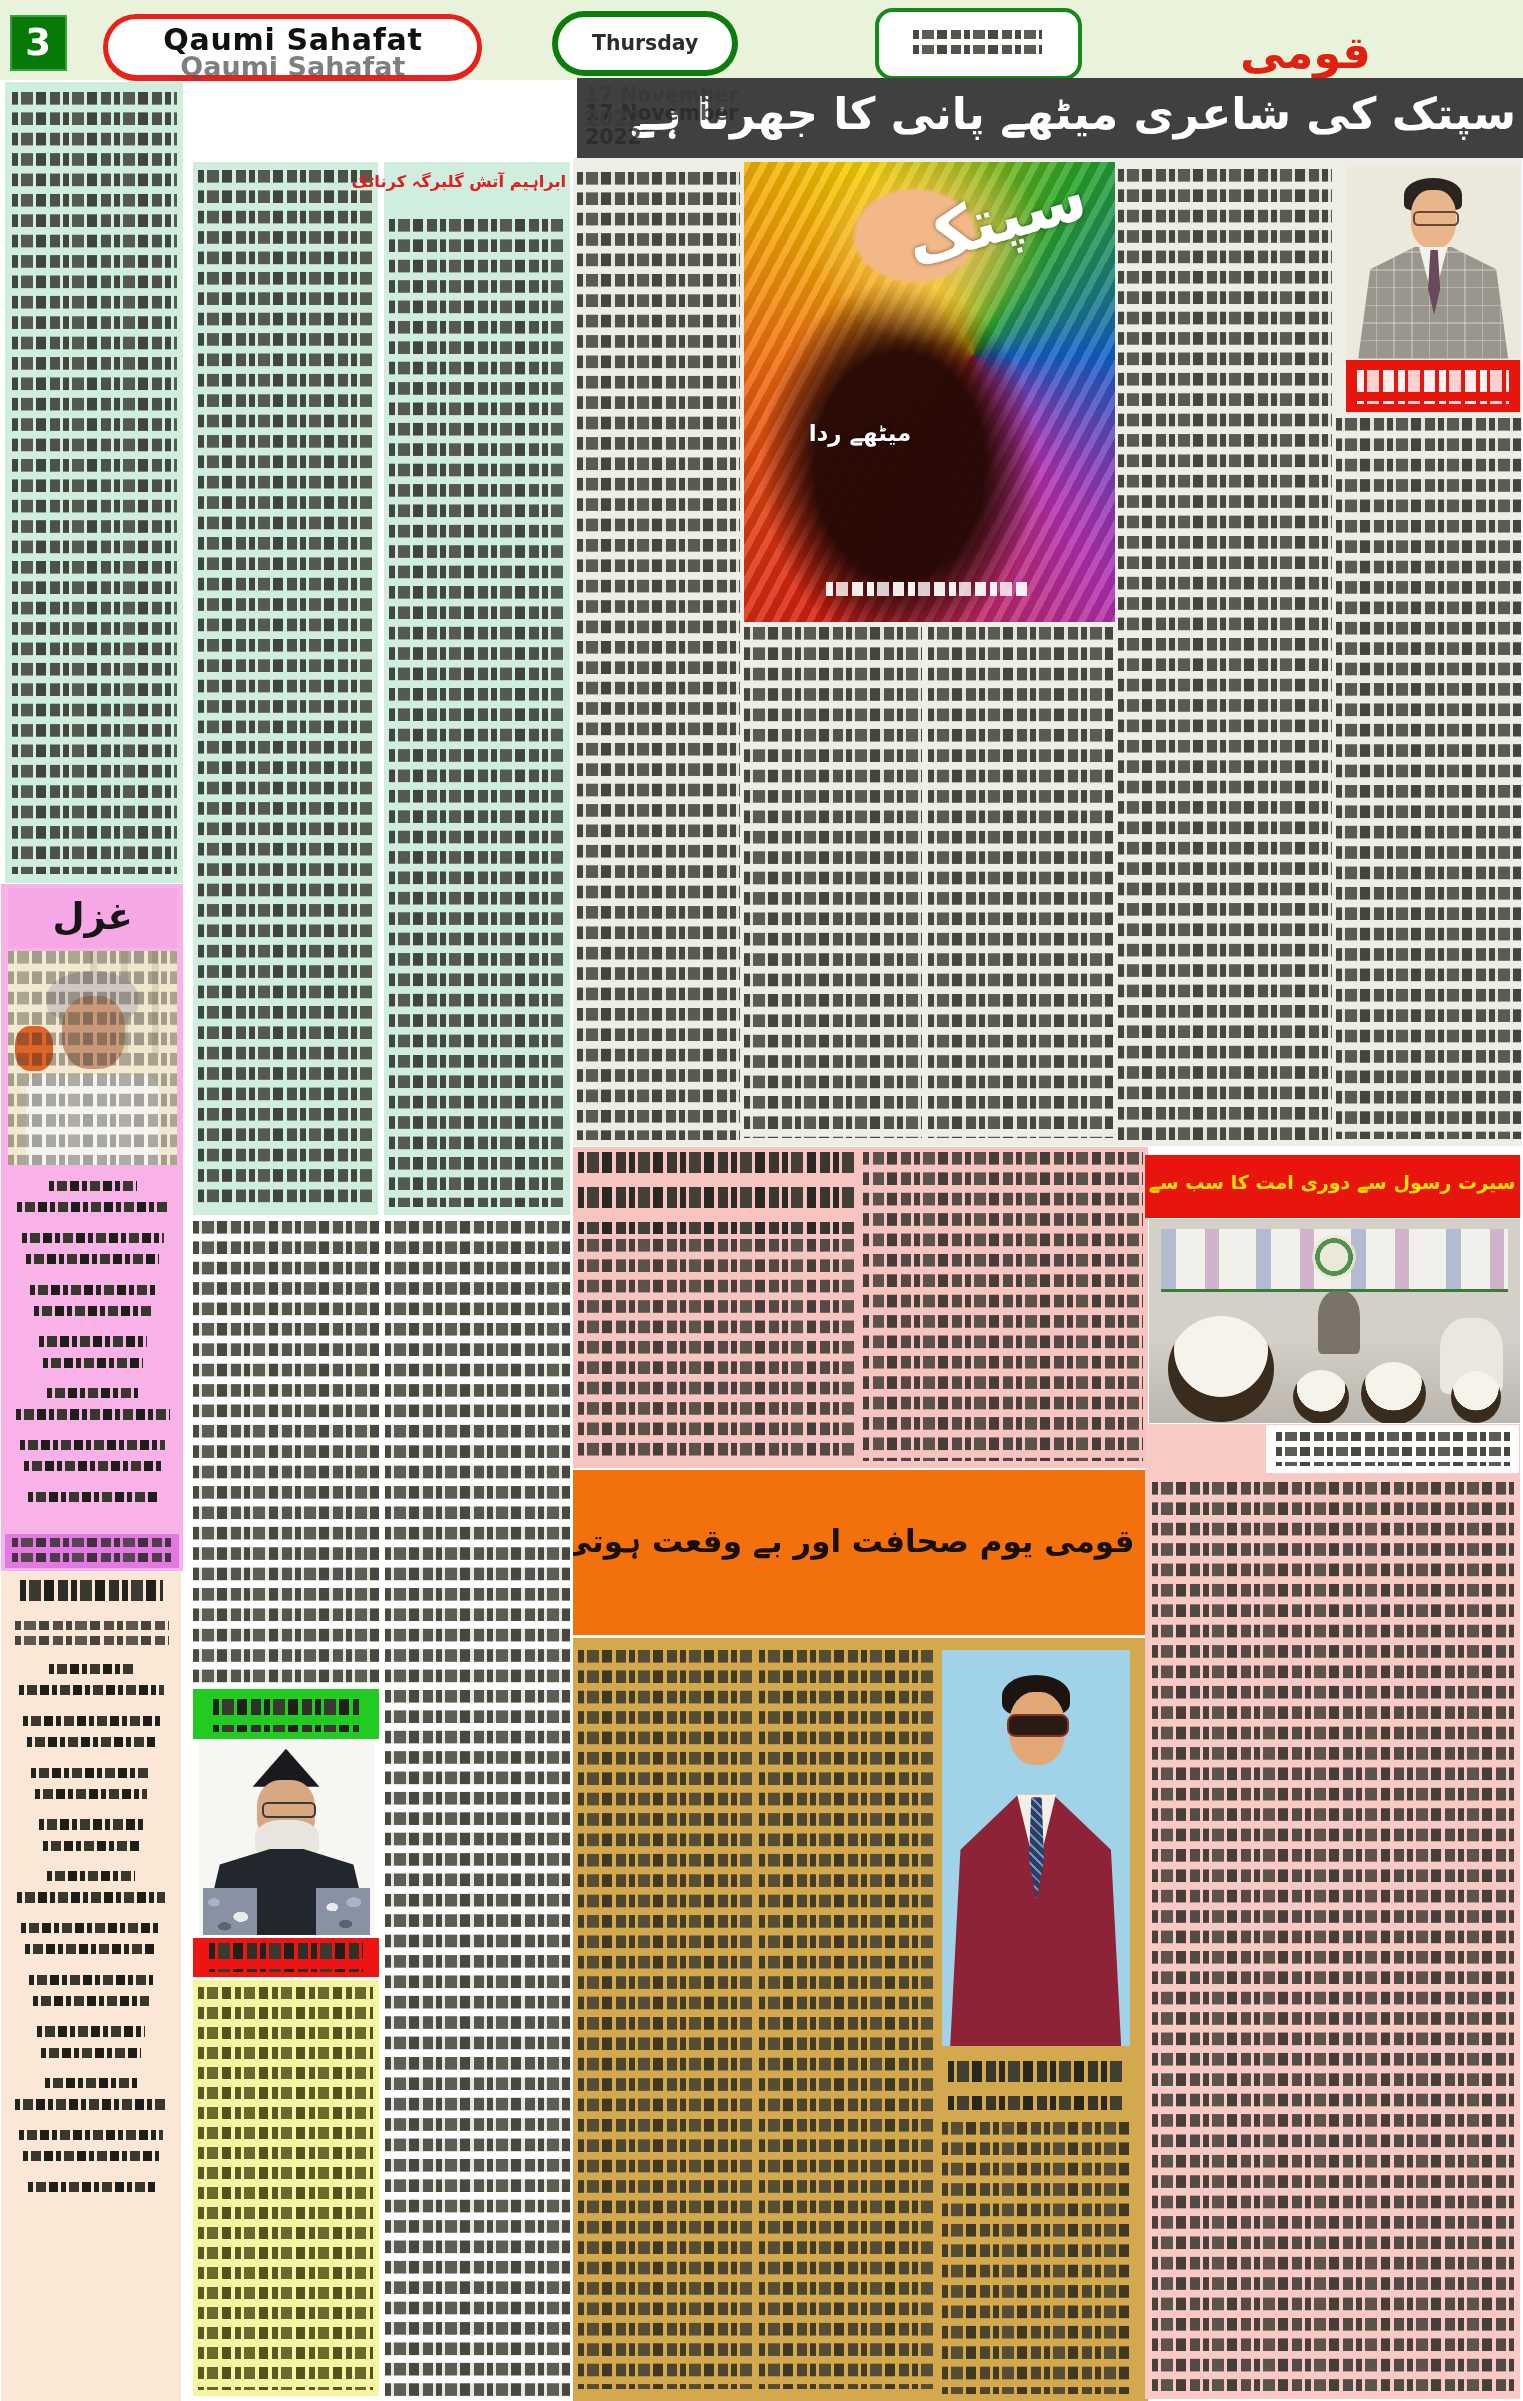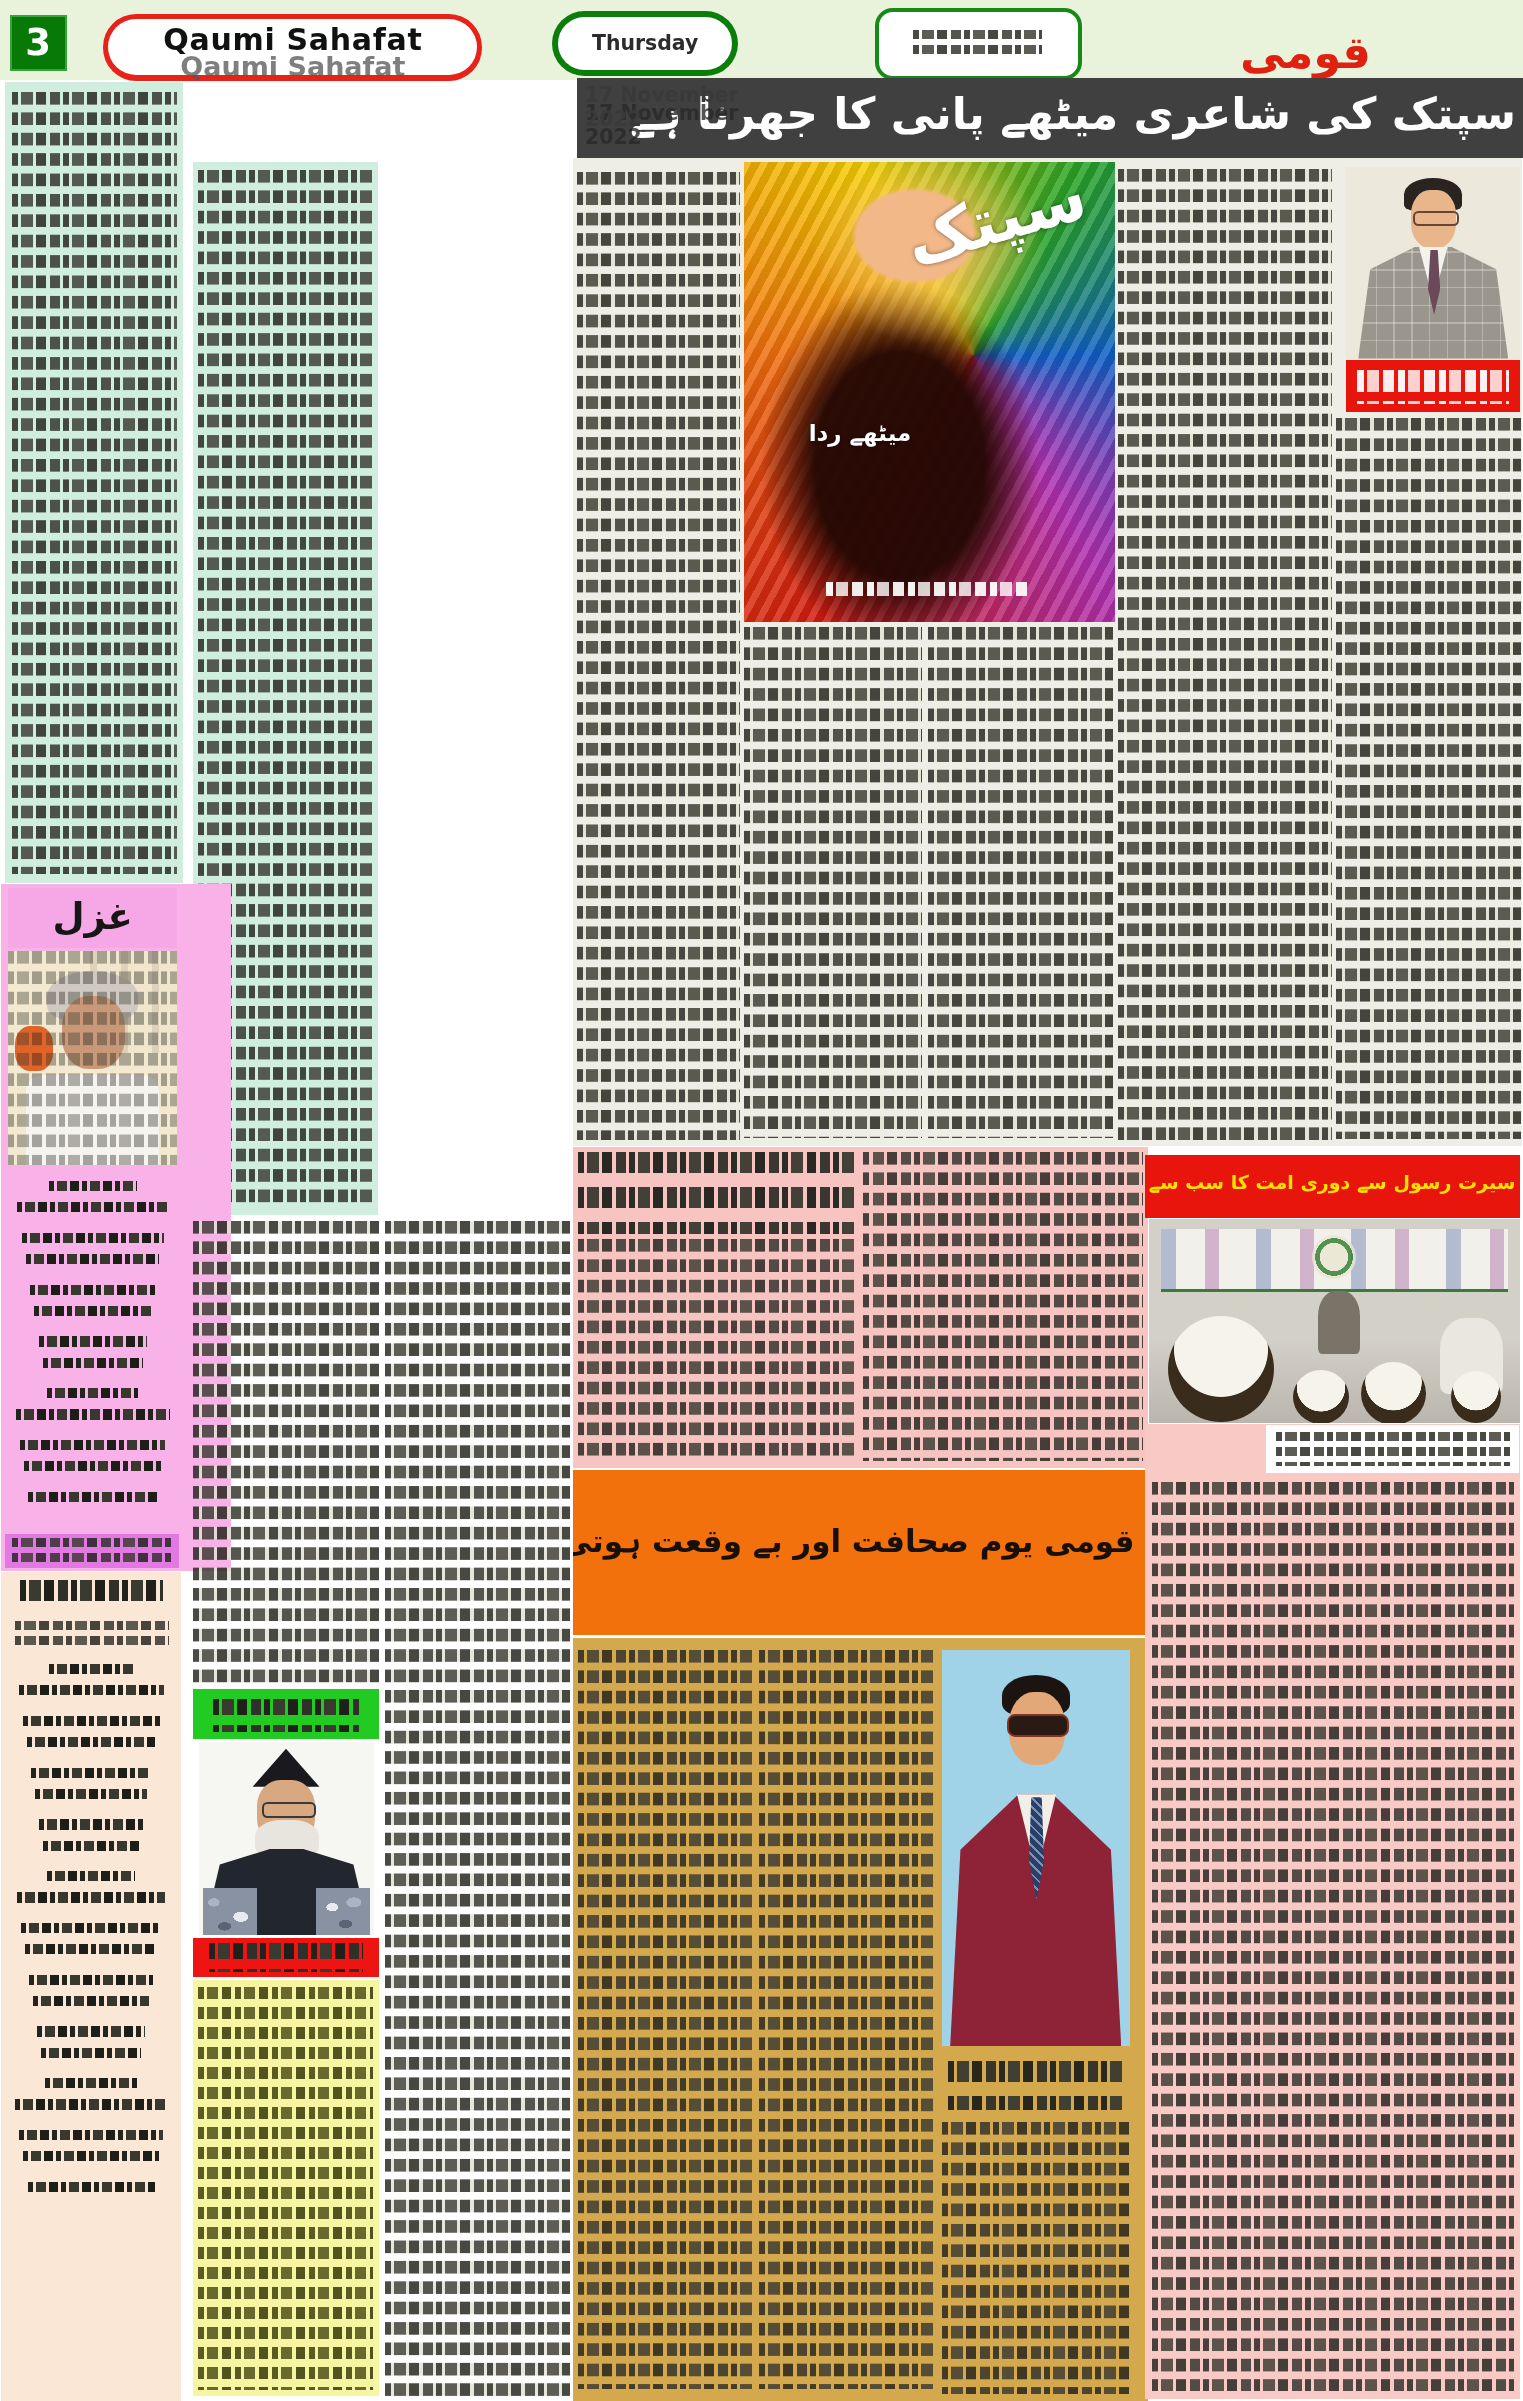--- a/index.html
+++ b/index.html
@@ -67,20 +67,24 @@
   </div>
 
 
   <div class="abs" style="left:5.4px;top:82px;width:178px;height:801px;background:#cfeede;">
     <div class="abs utx" style="left:6.8px;top:9.5px;width:165px;height:782px;"></div>
   </div>
 
   <div class="abs" style="left:193px;top:162px;width:185px;height:1053px;background:#cfeede;">
     <div class="abs utx" style="left:5.4px;top:8.2px;width:174px;height:1036px;"></div>
   </div>
+  <div class="abs" style="left:384px;top:162px;width:186px;height:1053px;background:#cfeede;">
+    <div class="abs rtl" style="left:4.1px;top:9.5px;width:178px;color:#e02020;font-size:16.3px;font-weight:bold;text-align:center;white-space:nowrap;">ابراہیم آتش گلبرگہ کرناٹک</div>
+    <div class="abs utx" style="left:5.4px;top:57px;width:175px;height:988px;"></div>
+  </div>
 
   <div class="abs" style="left:573px;top:158px;width:949px;height:988px;background:#efeee6;">
     <div class="abs utx" style="left:4.1px;top:13.6px;width:163px;height:968px;background-color:#e1e1d3;"></div>
 
     <div class="abs cover" style="left:171px;top:4.1px;width:371px;height:460px;">
       <div class="abs rtl" style="left:143px;top:20.4px;width:218px;color:#fff;font-size:65px;font-weight:bold;transform:rotate(-16deg);text-align:center;text-shadow:0 0 4.1px rgba(0,0,0,.5);">سپتک</div>
       <div class="abs rtl" style="left:41px;top:258px;width:150px;color:#fff;font-size:23px;font-weight:bold;text-align:center;text-shadow:0 0 3.4px rgba(0,0,0,.6);">میٹھے ردا</div>
       <div class="abs utx-w small" style="left:82px;top:420px;width:204px;height:20.4px;-webkit-mask-size:100% 20.4px;mask-size:100% 20.4px;"></div>
     </div>
 
@@ -145,21 +149,21 @@
     <div class="abs cap" style="left:302px;top:152px;width:50px;height:52px;"></div>
   </div>
 
   <div class="abs" style="left:1145px;top:1424px;width:375px;height:975px;background:#f8c9c5;">
     <div class="abs" style="left:121px;top:1.4px;width:253px;height:48px;background:#ffffff;">
       <div class="abs utx small" style="left:9.5px;top:6.8px;width:234px;height:34px;"></div>
     </div>
     <div class="abs utx" style="left:6.8px;top:58px;width:362px;height:909px;"></div>
   </div>
 
-  <div class="abs" style="left:1.4px;top:884px;width:182px;height:687px;background:#f8b2e8;padding-left:48px;">
+  <div class="abs" style="left:1.4px;top:884px;width:182px;height:687px;background:#f8b2e8;">
     <div class="abs" style="left:6.8px;top:4.1px;width:169px;height:60px;background:#f6a8e6;text-align:center;">
       <span class="rtl" style="display:inline-block;margin-top:6.8px;font-size:37px;font-weight:bold;color:#161616;">غزل</span>
     </div>
     <div class="abs" style="left:6.8px;top:67px;width:169px;height:214px;background:#f2e9d0;overflow:hidden;">
       <div class="abs" style="left:82px;top:0;width:87px;height:102px;background:repeating-linear-gradient(90deg,#d8ccb4 0 6.8px,#efe6cc 6.8px 31px);opacity:.8;"></div>
       <div class="abs" style="left:6.8px;top:75px;width:38px;height:45px;background:#e06428;border-radius:40%;"></div>
       <div class="abs" style="left:39px;top:20.4px;width:91px;height:50px;background:#cfc9c2;border-radius:50% 50% 30% 30%;"></div>
       <div class="abs" style="left:54px;top:45px;width:63px;height:73px;background:#c89878;border-radius:42%;"></div>
       <div class="abs" style="left:17.7px;top:124px;width:133px;height:90px;background:#f6f4ee;border-radius:16.3px 16.3px 0 0;"></div>
       <div class="abs utx faint" style="left:0;top:0;width:169px;height:214px;"></div>

